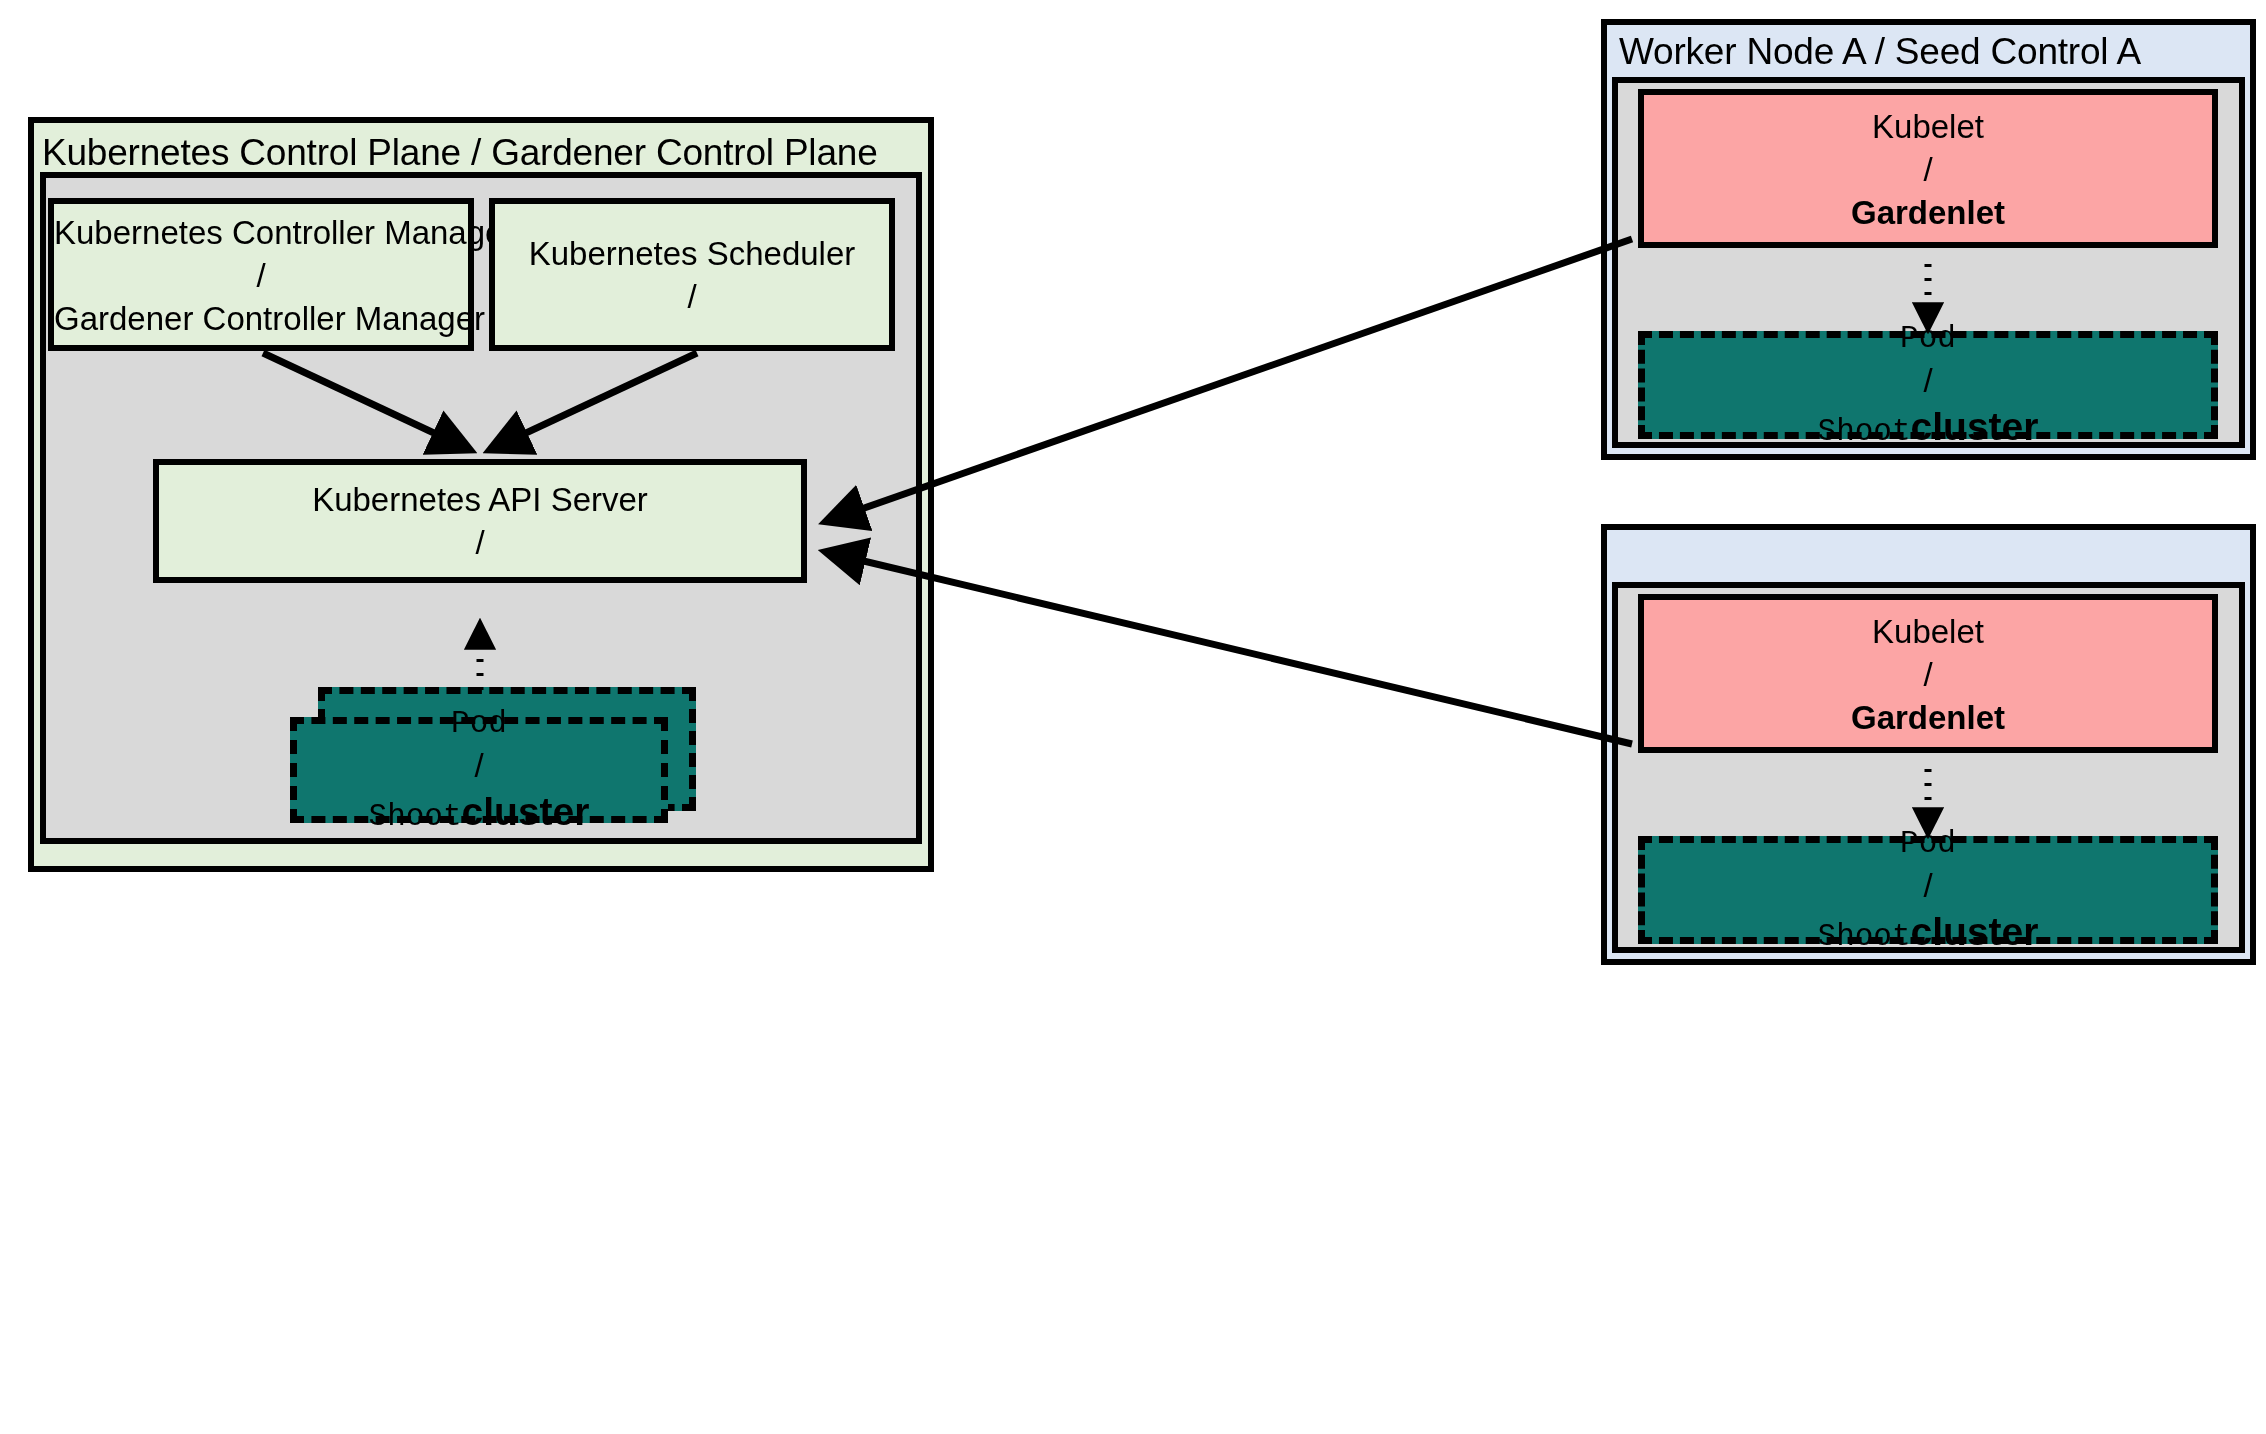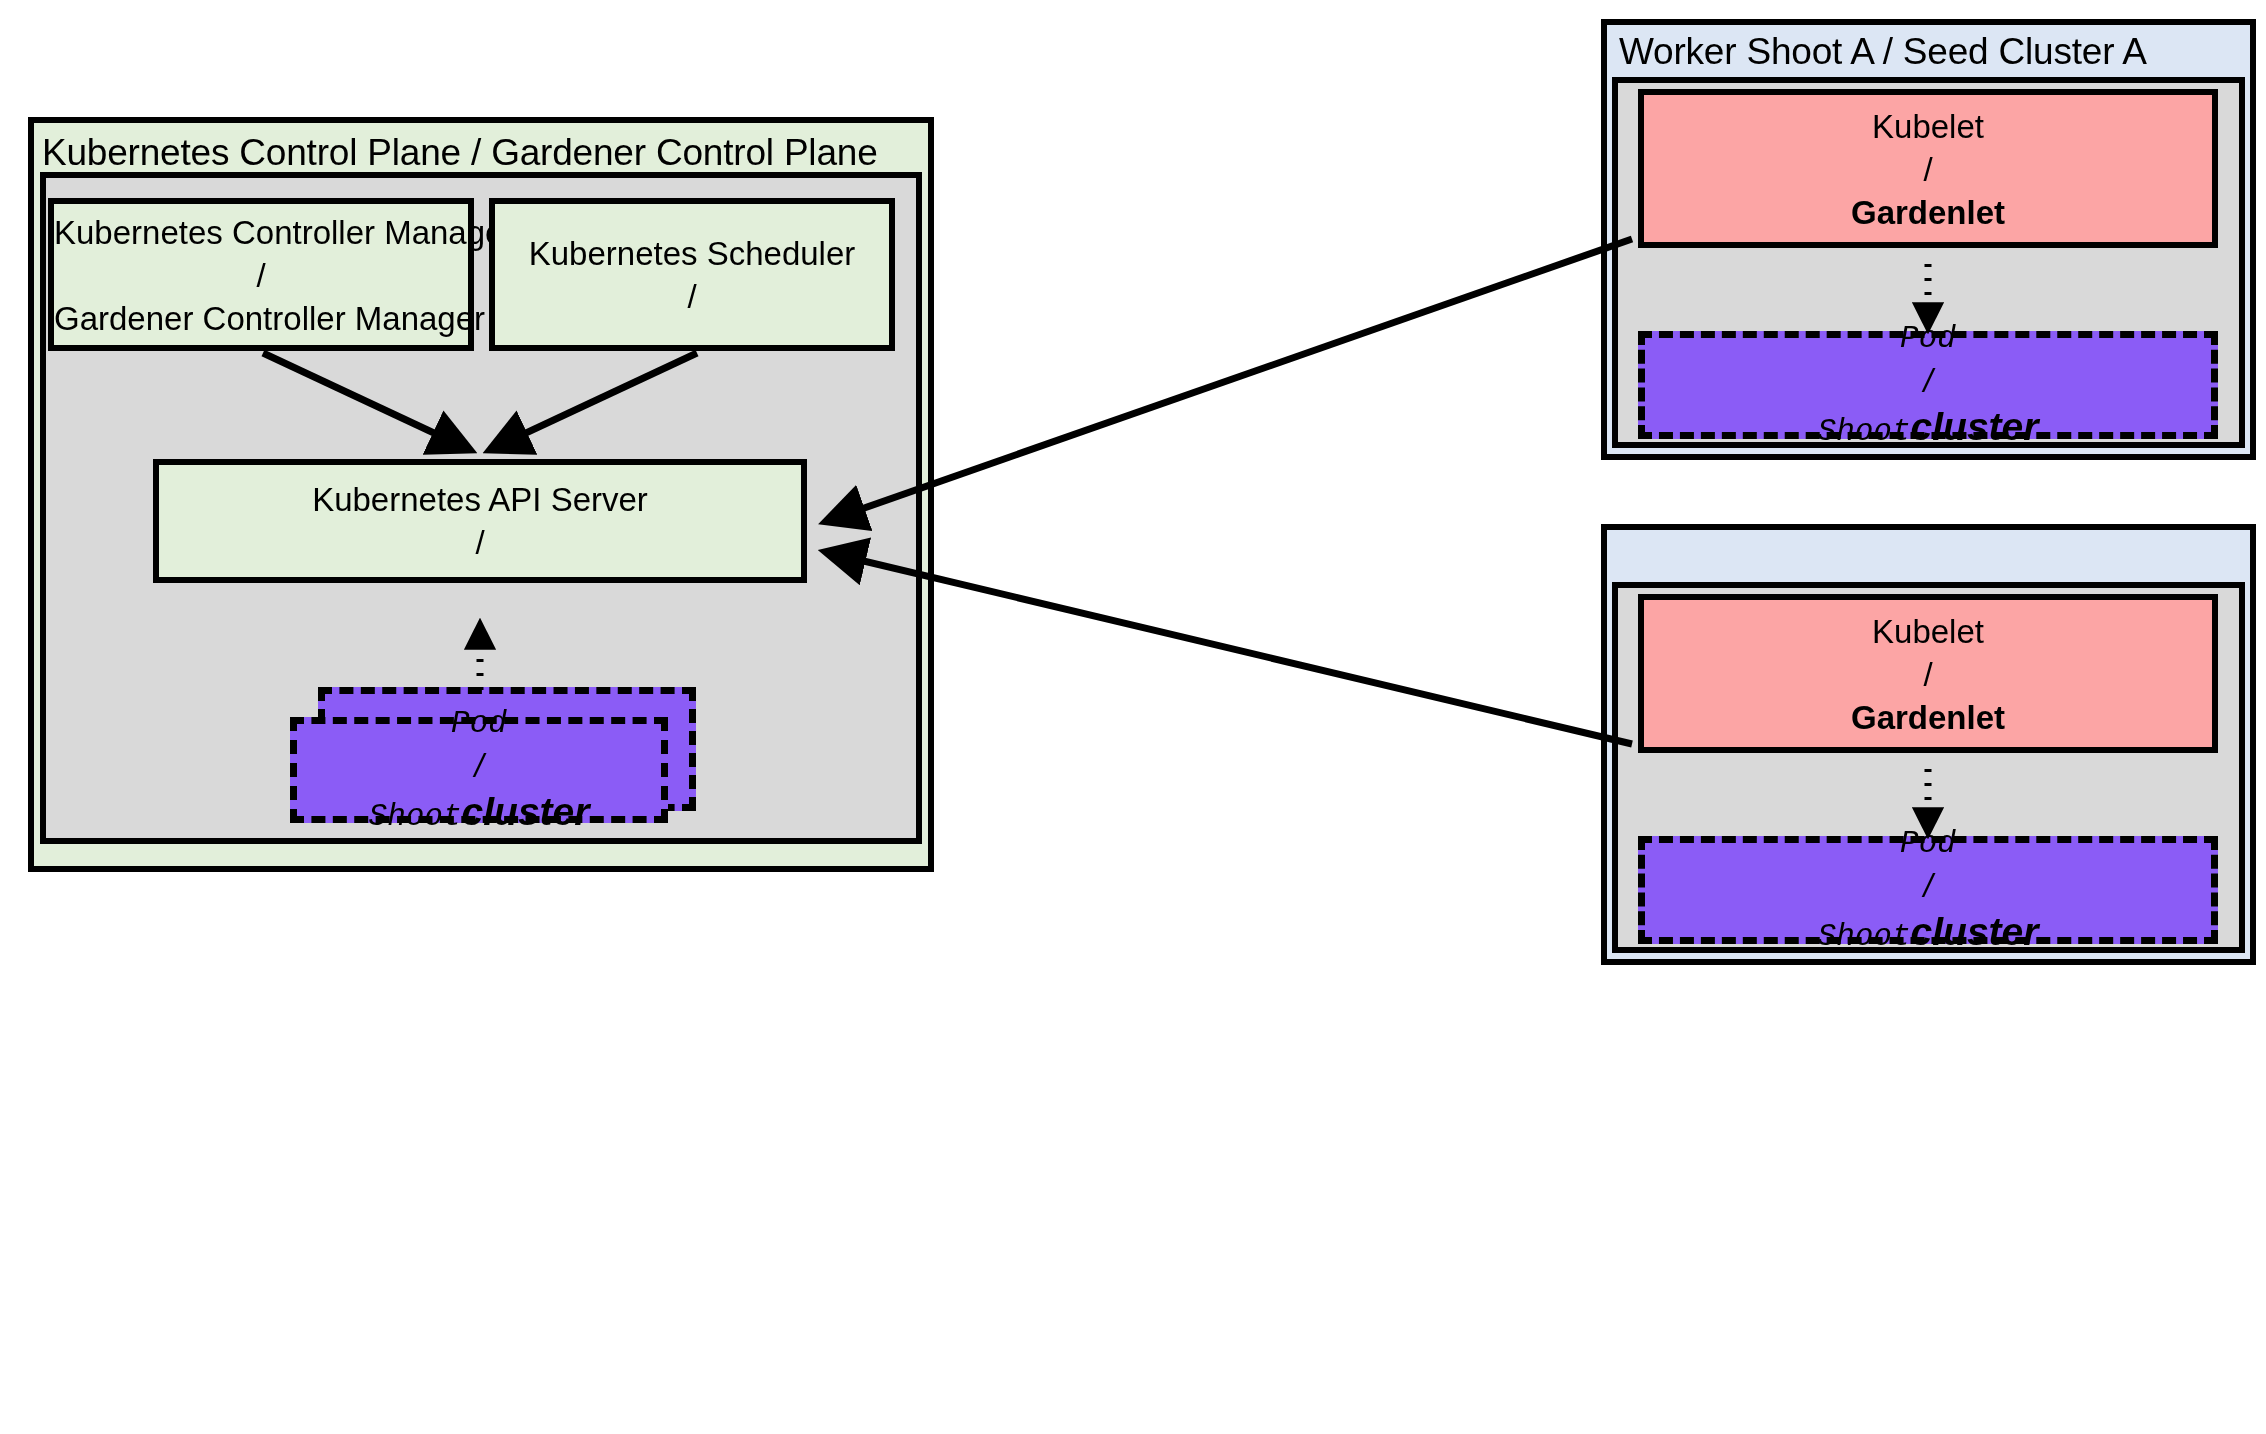--- a/index.html
+++ b/index.html
@@ -9,21 +9,21 @@
 
   
   .box{position:absolute;box-sizing:border-box;}
   .solid{border:6px solid #000000;}
   .dashed{border:7px dashed #000000;}
 
   .green{background:#e2efda;}
   .gray{background:#d9d9d9;}
   .blue{background:#dce6f4;}
   .orange{background:#fca5a5;}
-  .peach{background:#8b5cf6;font-style:italic;}
+  .peach{background:#0f766e;}
 
   
   .grp-title{
     position:absolute;
     font-family:"Liberation Sans", sans-serif;
     font-size:37px;
     line-height:1.05;
     color:#000;
     white-space:nowrap;
     letter-spacing:-0.2px;
@@ -90,21 +90,21 @@
   <div class="box dashed peach" style="left:290px;top:717px;width:378px;height:106px;">
     <div class="stack">
       <span class="ln mono">Pod</span>
       <span class="ln sep">/</span>
       <span class="ln mono"><span>Shoot</span><span class="bold-s">cluster</span></span>
     </div>
   </div>
 
   <div class="box solid blue" style="left:1601px;top:19px;width:655px;height:441px;">
   </div>
-  <div class="grp-title" style="left:1619px;top:33px;">Worker Shoot A / Seed Cluster A</div>
+  <div class="grp-title" style="left:1619px;top:33px;">Worker Node A / Seed Control A</div>
 
   <div class="box solid gray" style="left:1612px;top:77px;width:633px;height:371px;">
   </div>
 
   <div class="box solid orange" style="left:1638px;top:89px;width:580px;height:159px;">
     <div class="stack">
       <span class="ln">Kubelet</span>
       <span class="ln sep">/</span>
       <span class="ln b">Gardenlet</span>
     </div>

